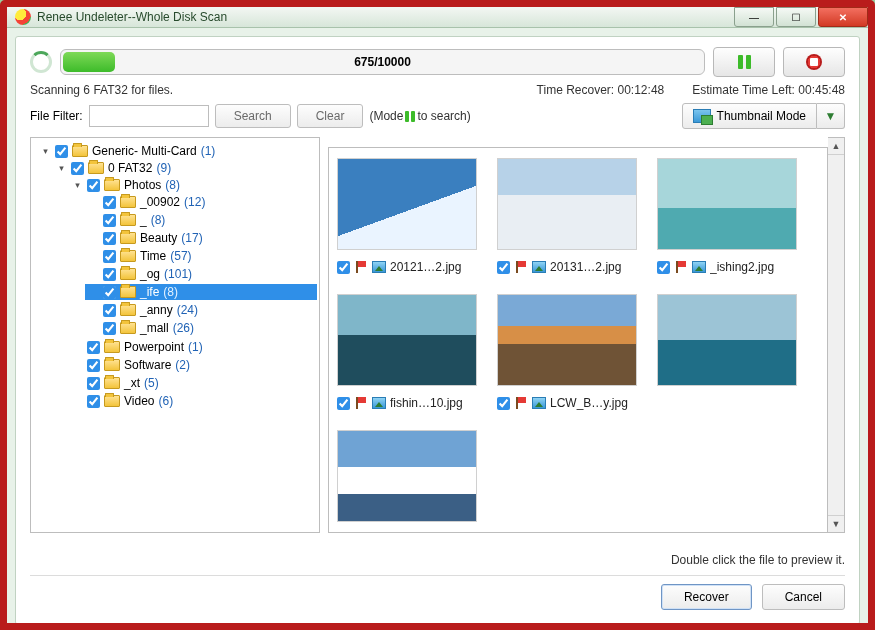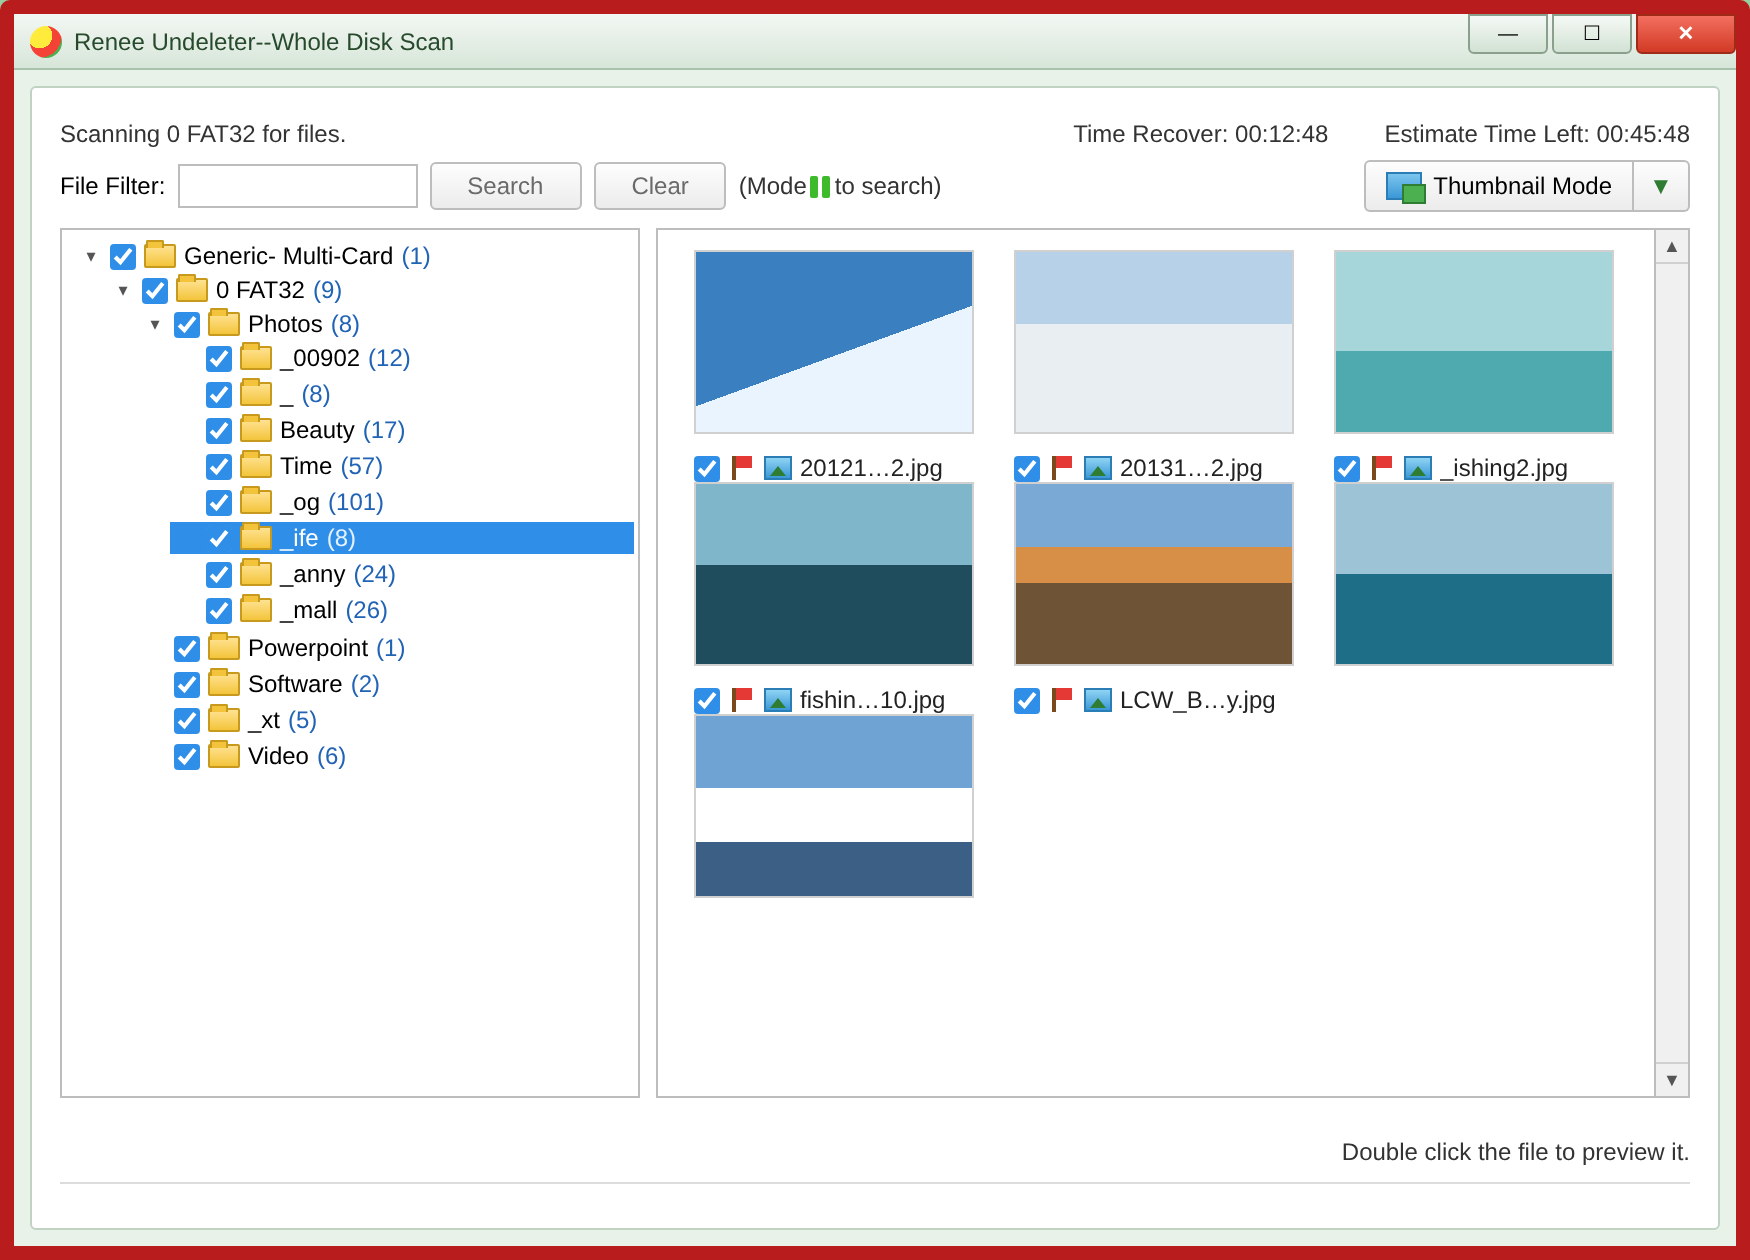--- a/index.html
+++ b/index.html
@@ -54,21 +54,21 @@
 .node { display:flex; align-items:center; gap:4px; padding:1px 3px; border-radius:0; cursor:pointer;}
 .node.selected{ background:#2f8fe8; color:#fff; }
 .tw{ width:11px; height:11px; display:inline-flex; align-items:center; justify-content:center; color:#555; font-size:9px;}
 .cb{ width:13px; height:13px; accent-color:#2f8fe8; }
 .folder-icon{ width:16px; height:12px; background:linear-gradient(#ffe292,#f3c43b); border:1px solid #c79a1e; border-radius:1px; position:relative;}
 .folder-icon::before{content:"";position:absolute;left:0;top:-3px;width:7px;height:3px;background:#f3c43b;border:1px solid #c79a1e;border-bottom:none;border-radius:1px 1px 0 0;}
 .count{ color:#2163b5; }
 .node.selected .count{ color:#e3f1ff; }
 
 .thumbs-wrap{ flex:1; display:flex; min-width:0; }
-.thumbs-pane{ flex:1; border:1px solid #bdbdbd; overflow:auto; padding:10px 18px; display:flex; flex-wrap:wrap; align-content:flex-start; gap:0 20px; }
+.thumbs-pane{ flex:1; border:1px solid #bdbdbd; overflow:auto; padding:10px 8px; display:flex; flex-wrap:wrap; align-content:flex-start; gap:20px 20px;margin-top:10px; }
 .scrollbar-faux{ width:17px; border:1px solid #bdbdbd; border-left:none; background:#f0f0f0; display:flex; flex-direction:column; align-items:center; }
 .sb-arrow{ width:100%; height:17px; border-bottom:1px solid #d0d0d0; display:flex; align-items:center; justify-content:center; color:#555; font-size:9px; cursor:pointer; }
 .sb-arrow.bottom{ border-bottom:none; border-top:1px solid #d0d0d0; margin-top:auto;}
 
 .thumb-cell{ width:140px; display:flex; flex-direction:column; }
 .thumb-img{ width:140px; height:92px; background:#ccc; border:1px solid #d0d0d0; }
 .thumb-img.sel{ outline:2px solid #8aa6c7; outline-offset:1px; box-shadow:0 0 0 4px #e2ecf6; }
 .thumb-meta{ display:flex; align-items:center; gap:4px; margin-top:10px; }
 .flag-icon{ width:14px; height:14px; position:relative; }
 .flag-icon::before{content:"";position:absolute;left:2px;top:1px;width:2px;height:12px;background:#7a4a1f;}
@@ -104,23 +104,39 @@
     <div class="win-controls">
       <div class="win-btn">—</div>
       <div class="win-btn">☐</div>
       <div class="win-btn win-close">✕</div>
     </div>
   </div>
 
   <div class="outer-body">
     <div class="panel">
 
+      <div class="progress-row">
+        <div class="spinner"></div>
+        <div class="pbar-shell">
+          <div class="pbar-fill"></div>
+          <div class="pbar-text">675/10000</div>
+        </div>
+        <div class="ctl-btn">
+          <div class="pause-glyph">
+              <span></span>
+              <span></span>
+            </div>
+        </div>
+        <div class="ctl-btn">
+          <div class="stop-glyph"></div>
+        </div>
+      </div>
 
       <div class="status-row">
-        <span class="cell">Scanning 0 FAT32 for files.</span>
+        <span class="cell">Scanning 6 FAT32 for files.</span>
         <span class="grow"></span>
         <span class="cell">Time Recover:</span>&nbsp;
         <span class="cell">00:12:48</span>
         <span style="width:28px;"></span>
         <span class="cell">Estimate Time Left:</span>&nbsp;
         <span class="cell">00:45:48</span>
       </div>
 
       <div class="filter-row">
         <span class="filter-label">File  Filter:</span>
@@ -349,17 +365,21 @@
           <div class="scrollbar-faux">
             <div class="sb-arrow">▲</div>
             <div class="sb-arrow bottom">▼</div>
           </div>
         </div>
 
       </div>
 
       <div class="footer-hint">Double click the file to preview it.</div>
       <div class="hr"></div>
+      <div class="bottom-row">
+        <button class="btn default">Recover</button>
+        <button class="btn">Cancel</button>
+      </div>
 
     </div>
   </div>
 
 </div>
 
 </body></html>

